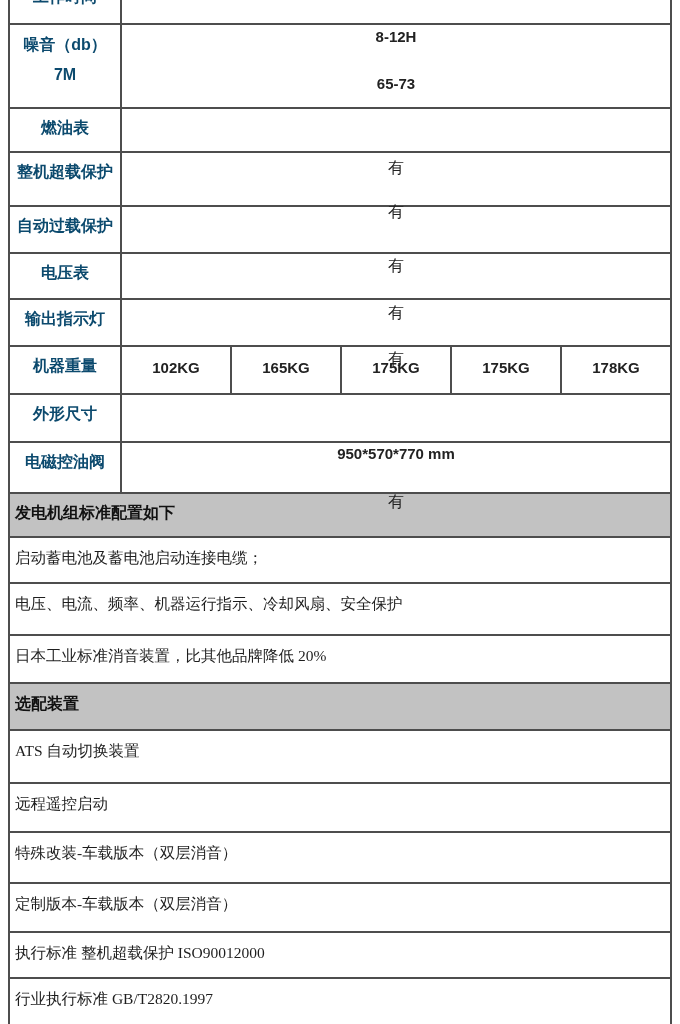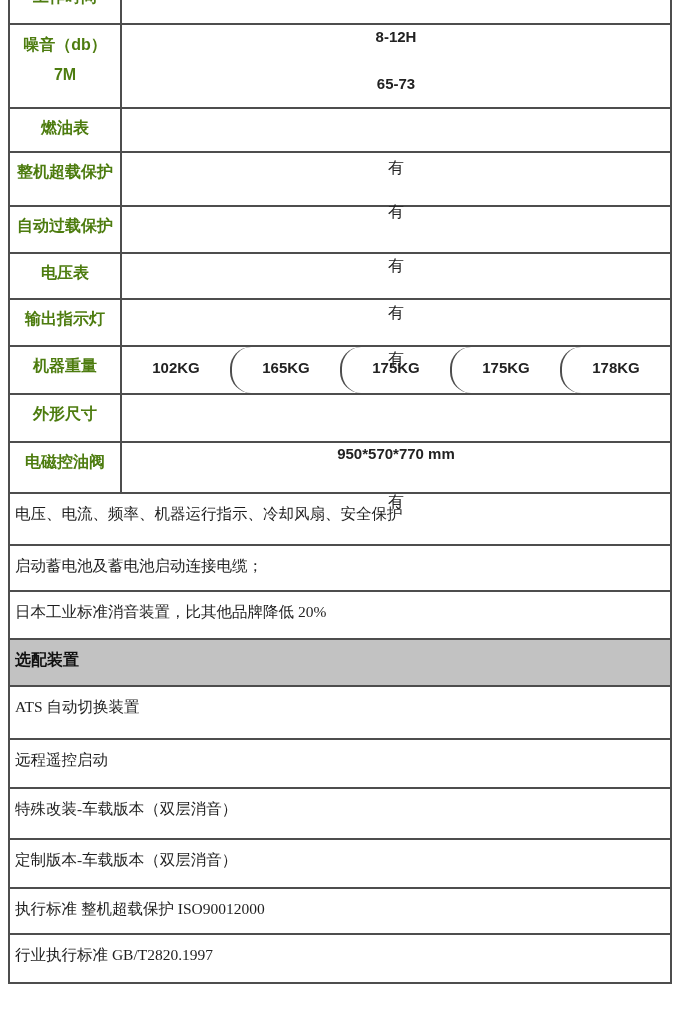--- a/index.html
+++ b/index.html
@@ -34,21 +34,21 @@
   .label-cell {
     flex: 0 0 112px;
     width: 112px;
     box-sizing: border-box;
     border-right: 2px solid #4d4d4d;
     text-align: center;
     padding-top: 11px;
     font-weight: bold;
     font-size: 16px;
     line-height: 16px;
-    color: #4d7c0f;
+    color: #0c4a6e;
   }
   .label-cell.two-line {
     padding-top: 5px;
     line-height: 30px;
   }
   .value-cell {
     flex: 1 1 auto;
     text-align: center;
     padding-top: 11px;
     font-size: 15px;
@@ -63,21 +63,20 @@
     font-size: 16px;
   }
   .weight-cell {
     flex: 1 1 0;
     box-sizing: border-box;
     text-align: center;
     padding-top: 12px;
     font-size: 15px;
     font-weight: 600;
     color: #222222;
-    border-radius: 21px;
   }
   .weight-cell + .weight-cell {
     border-left: 2px solid #4d4d4d;
   }
   .section-header {
     display: block;
     box-sizing: border-box;
     border-bottom: 2px solid #4d4d4d;
     background: #c2c2c2;
     font-weight: bold;
@@ -153,23 +152,24 @@
   <div class="row" style="height:48px">
     <div class="label-cell">外形尺寸</div>
     <div class="value-cell">950*570*770 mm</div>
   </div>
 
   <div class="row" style="height:51px">
     <div class="label-cell">电磁控油阀</div>
     <div class="value-cell cjk">有</div>
   </div>
 
+  <div class="section-header" style="height:44px">发电机组标准配置如下</div>
 
+  <div class="text-row" style="height:46px">启动蓄电池及蓄电池启动连接电缆；</div>
   <div class="text-row" style="height:52px">电压、电流、频率、机器运行指示、冷却风扇、安全保护</div>
-  <div class="text-row" style="height:46px">启动蓄电池及蓄电池启动连接电缆；</div>
   <div class="text-row" style="height:48px">日本工业标准消音装置，比其他品牌降低 20%</div>
 
   <div class="section-header" style="height:47px;padding-top:11px">选配装置</div>
 
   <div class="text-row" style="height:53px">ATS 自动切换装置</div>
   <div class="text-row" style="height:49px">远程遥控启动</div>
   <div class="text-row" style="height:51px">特殊改装-车载版本（双层消音）</div>
   <div class="text-row" style="height:49px">定制版本-车载版本（双层消音）</div>
   <div class="text-row" style="height:46px">执行标准 整机超载保护 ISO90012000</div>
   <div class="text-row" style="height:49px">行业执行标准 GB/T2820.1997</div>

